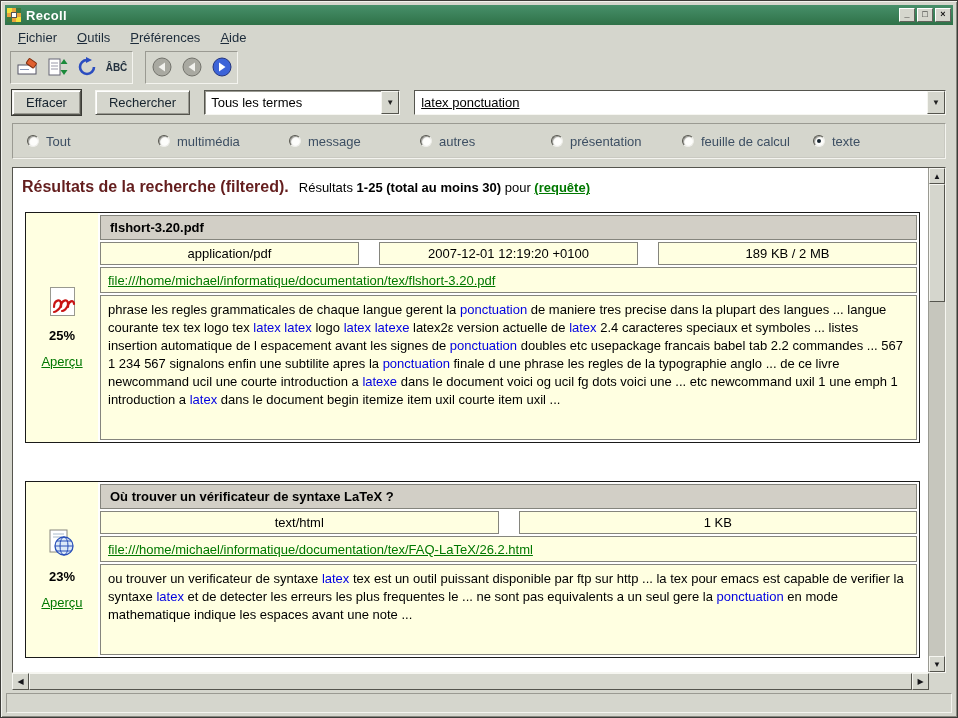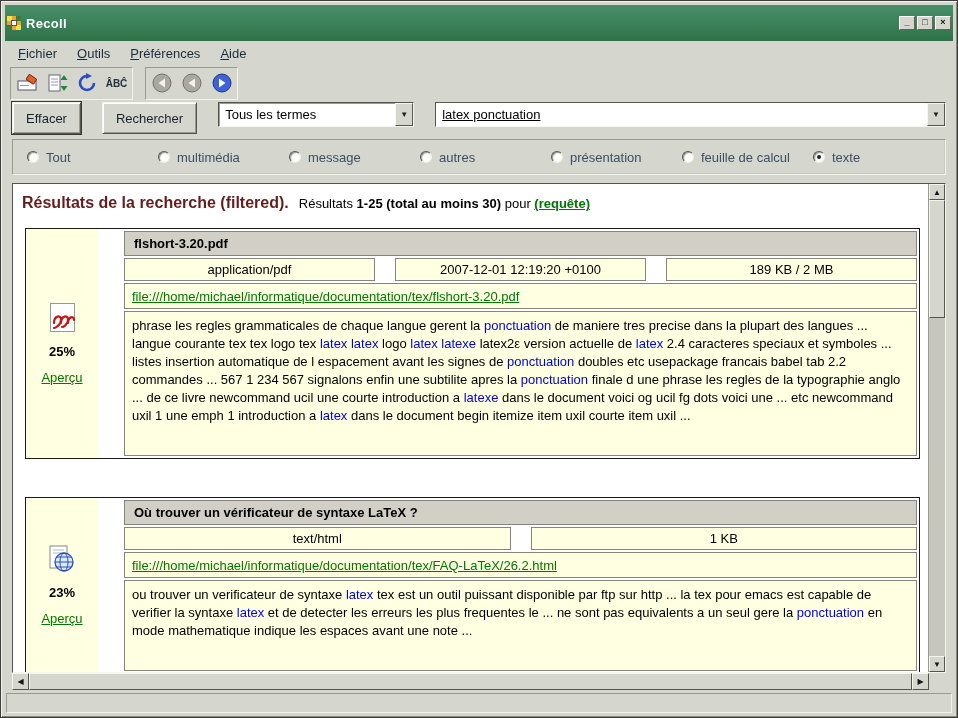--- a/index.html
+++ b/index.html
@@ -10,21 +10,21 @@
     width:958px; height:718px;
     background:#d5d6cd;
     border:1px solid #3c3c38;
     box-shadow: inset 1px 1px 0 #f2f3ee, inset -1px -1px 0 #87877f;
     padding:4px;
     display:flex; flex-direction:column;
   }
 
   
   .titlebar {
-    flex:none; height:36px;
+    flex:none; height:20px;
     background:linear-gradient(180deg,#47906a,#2f7248);
     display:flex; align-items:center; gap:5px; padding:0 2px;
   }
   .titlebar .title { color:#fff; font-weight:bold; font-size:13px; flex:1; letter-spacing:.3px; }
   .win-buttons { display:flex; gap:2px; }
   .wbtn {
     width:16px; height:14px; background:#d5d6cd;
     border:1px solid; border-color:#fff #62625b #62625b #fff;
     font-size:9px; line-height:11px; text-align:center; color:#111; font-weight:bold;
   }
@@ -40,21 +40,21 @@
     display:flex; gap:3px; padding:2px;
     border:1px solid; border-color:#9a9a92 #f4f4ef #f4f4ef #9a9a92;
   }
   .tool-btn {
     width:27px; height:27px; display:flex; align-items:center; justify-content:center;
     background:#d5d6cd; border:1px solid transparent;
   }
   .abc-glyph { font-size:10px; font-weight:bold; color:#23313f; letter-spacing:0; }
 
   
-  .searchrow { flex:none; height:34px; display:flex; gap:21px; padding:1px 7px; }
+  .searchrow { flex:none; height:34px; display:flex; align-items:center; gap:14px; padding:1px 7px; }
   .push-btn {
     font-size:13px; color:#16232e; background:#d5d6cd; cursor:default;
     border:1px solid; border-color:#f6f6f1 #55554e #55554e #f6f6f1;
     box-shadow: inset 1px 1px 0 #fff, inset -1px -1px 0 #9a9a92;
     padding:4px 13px; white-space:nowrap;
   }
   .push-btn.default { outline:1px solid #3a3a35; }
   .combo {
     display:flex; height:25px; background:#fff;
     border:1px solid; border-color:#55554e #f6f6f1 #f6f6f1 #55554e;
@@ -100,21 +100,21 @@
   .results-header b { font-weight:bold; }
   .query-link { color:#007800; font-weight:bold; text-decoration:underline; cursor:pointer; }
 
   .result-card { display:flex; border:1px solid #1a1a1a; margin:0 4px 38px 5px; background:#fff; }
   .result-left {
     width:72px; flex:none; background:#ffffe1;
     display:flex; flex-direction:column; align-items:center; justify-content:center; gap:11px; padding:8px 0;
   }
   .relevance { font-size:13px; font-weight:bold; color:#000; }
   .preview-link { font-size:13px; color:#007800; text-decoration:underline; cursor:pointer; }
-  .result-body { flex:1; min-width:0; display:flex; flex-direction:column; gap:2px; padding:2px; background:#fff;margin-left:24px; }
+  .result-body { flex:1; min-width:0; display:flex; flex-direction:column; gap:2px; padding:2px; background:#fff; }
   .cell { border:1px solid #85857d; background:#ffffe1; }
   .title-cell { background:#d2cfc6; font-size:13px; font-weight:bold; color:#000; padding:4px 9px; }
   .meta-row { display:flex; gap:20px; }
   .meta-cell { flex:1; text-align:center; font-size:13px; color:#000; padding:3px 4px; white-space:nowrap; overflow:hidden; }
   .url-cell { padding:3px 7px; white-space:nowrap; overflow:hidden; }
   .url-link { font-size:13px; color:#007800; text-decoration:underline; cursor:pointer; }
   .snippet-cell { padding:5px 7px 30px; font-size:13px; line-height:18px; color:#000; }
   .snippet-cell .hl { color:#0000e0; }
 
   

